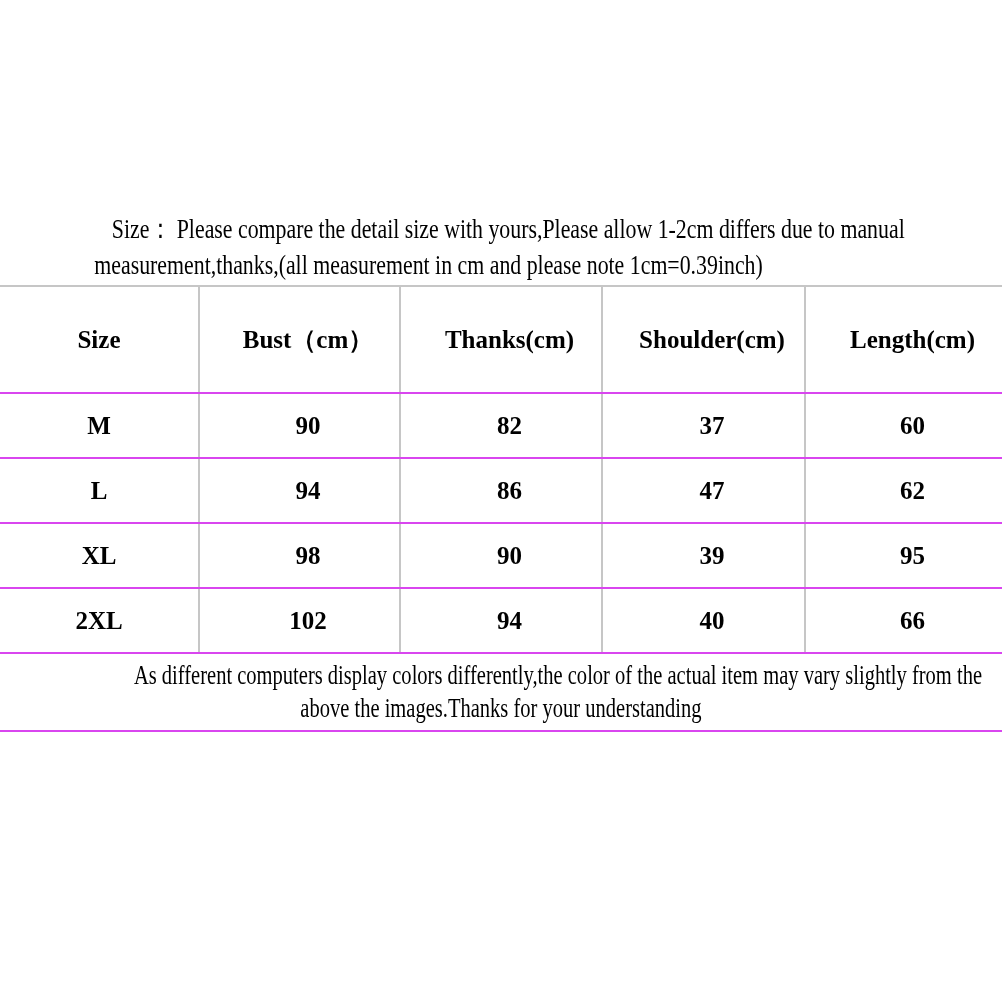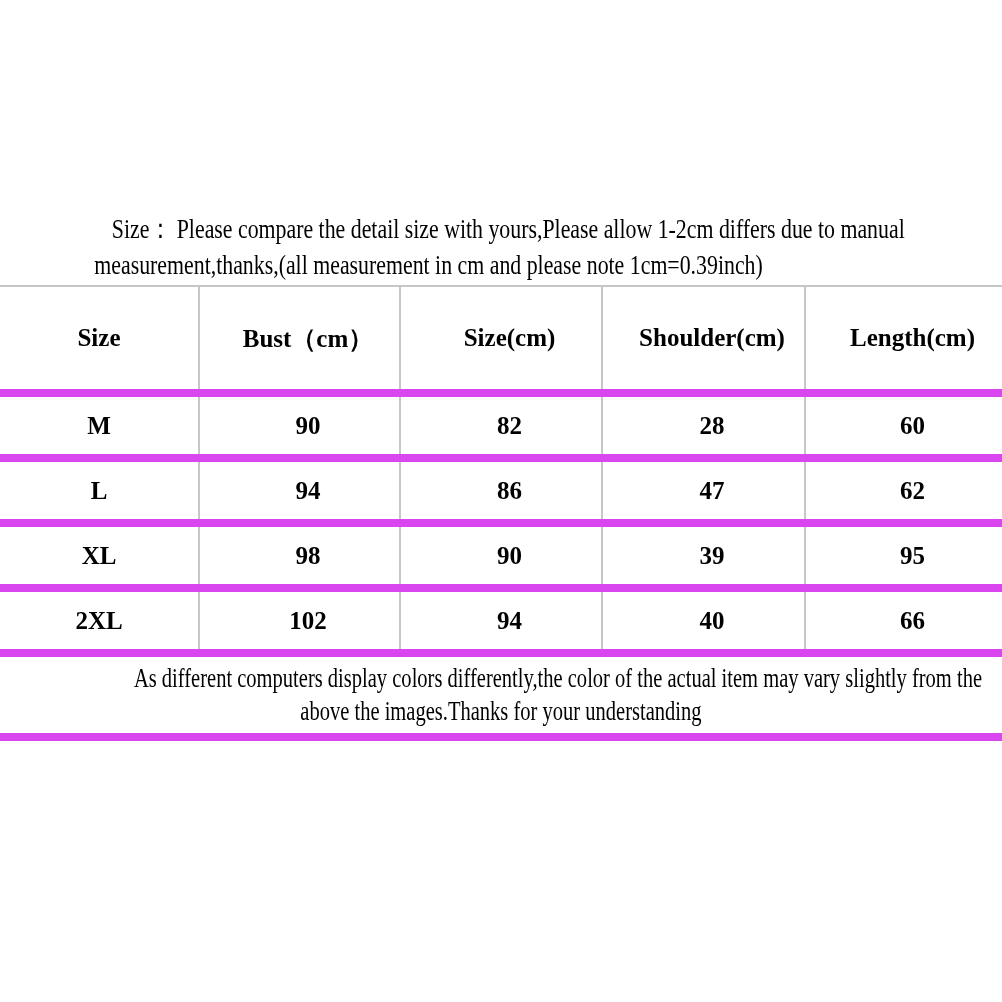--- a/index.html
+++ b/index.html
@@ -43,21 +43,21 @@
     width: 1002px;
     border-collapse: collapse;
     table-layout: fixed;
     font-size: 25px;
     font-weight: bold;
     text-align: center;
   }
   .size-table th,
   .size-table td {
     border-top: 2px solid #c6c6c6;
-    border-bottom: 8px solid #d946ef;
+    border-bottom: 2px solid #d946ef;
     vertical-align: middle;
     padding: 0;
     overflow: hidden;
   }
   .size-table thead th + th,
   .size-table tbody td + td {
     border-left: 2px solid #c6c6c6;
     padding-left: 17px;
   }
   .size-table thead tr { height: 107px; }
@@ -89,31 +89,31 @@
       <col style="width:199px">
       <col style="width:201px">
       <col style="width:202px">
       <col style="width:203px">
       <col style="width:197px">
     </colgroup>
     <thead>
       <tr>
         <th>Size</th>
         <th>Bust（cm）</th>
-        <th>Size(cm)</th>
+        <th>Thanks(cm)</th>
         <th>Shoulder(cm)</th>
         <th>Length(cm)</th>
       </tr>
     </thead>
     <tbody>
       <tr>
         <td>M</td>
         <td>90</td>
         <td>82</td>
-        <td>28</td>
+        <td>37</td>
         <td>60</td>
       </tr>
       <tr>
         <td>L</td>
         <td>94</td>
         <td>86</td>
         <td>47</td>
         <td>62</td>
       </tr>
       <tr>

